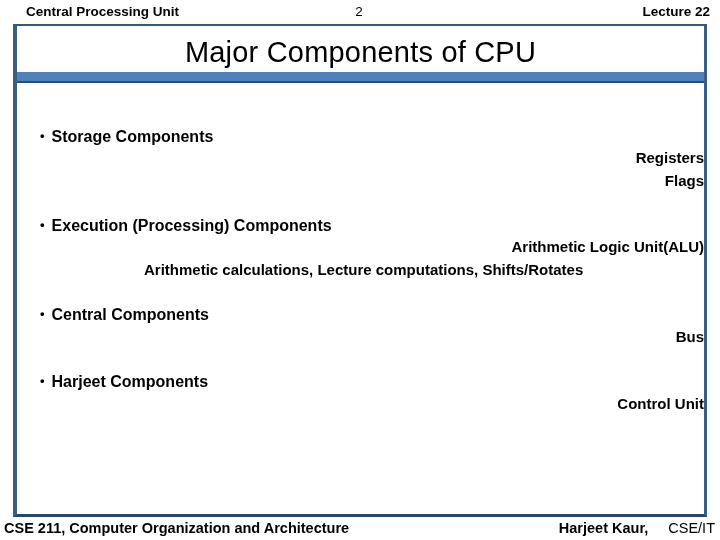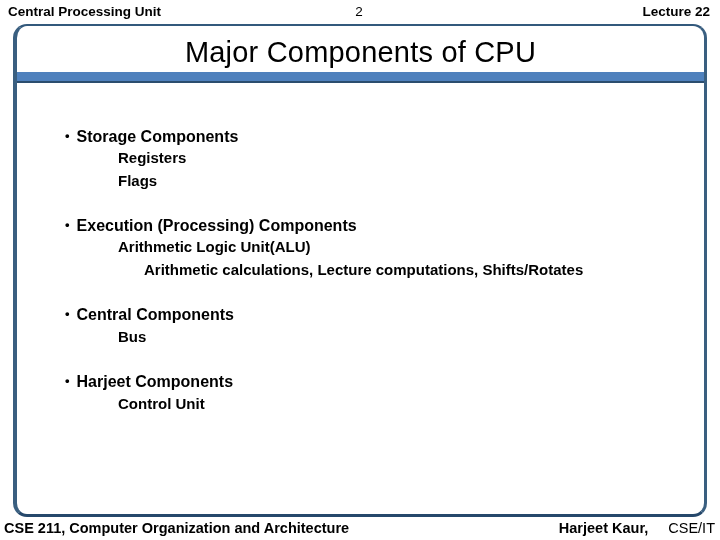--- a/index.html
+++ b/index.html
@@ -14,48 +14,47 @@
   html,body{margin:0;padding:0;}
   body{
     width:720px;height:540px;background:var(--bg);
     font-family:"Liberation Sans", sans-serif;color:var(--text);
     overflow:hidden;
   }
   .slide{position:relative;width:720px;height:540px;background:var(--bg);overflow:hidden;}
 
   
   .header{position:absolute;top:4px;left:8px;right:10px;height:20px;font-size:13.5px;font-weight:700;}
-  .header-left{position:absolute;left:0;top:0;}
+  .header-left{position:absolute;left:18px;top:0;}
   .header-page{position:absolute;left:0;right:0;top:0;text-align:center;font-weight:400;}
   .header-right{position:absolute;right:0;top:0;}
 
   
   .frame{
     position:absolute;left:13px;top:24px;width:694px;height:493px;
     box-sizing:border-box;background:var(--bg);
     border-top:2px solid var(--frame_top);
     border-left:4px solid var(--frame_vertical);
     border-right:3px solid var(--frame_vertical);
     border-bottom:3px solid var(--frame_bottom);
-    border-radius:14px;
   }
   .slide-title{
     margin-top:9px;height:37px;text-align:center;
     font-size:29px;font-weight:400;letter-spacing:.2px;line-height:34px;
     white-space:nowrap;
   }
   .accent-bar{height:9px;background:var(--accent_bar);border-bottom:2px solid var(--bar_underline);}
 
   
   .body{margin-top:42px;font-weight:700;}
   .section{margin-bottom:22.3px;}
   .line{height:22.3px;line-height:22.3px;white-space:nowrap;}
-  .lvl0{font-size:16px;padding-left:15px;margin-left:33px;}
+  .lvl0{font-size:16px;padding-left:23px;}
   .bullet{font-size:13px;margin-right:7px;vertical-align:1.5px;}
-  .lvl1{font-size:15px;padding-left:101px;}
+  .lvl1{font-size:15px;padding-left:101px;text-align:right;}
   .lvl2{font-size:15px;padding-left:127px;}
 
   
   .footer{
     position:absolute;left:4px;right:5px;top:519px;height:19px;
     display:flex;justify-content:space-between;align-items:flex-start;
     font-size:14.5px;font-weight:700;line-height:18px;white-space:nowrap;
   }
   .footer-right .suffix{font-weight:400;margin-left:20px;}
 </style>

